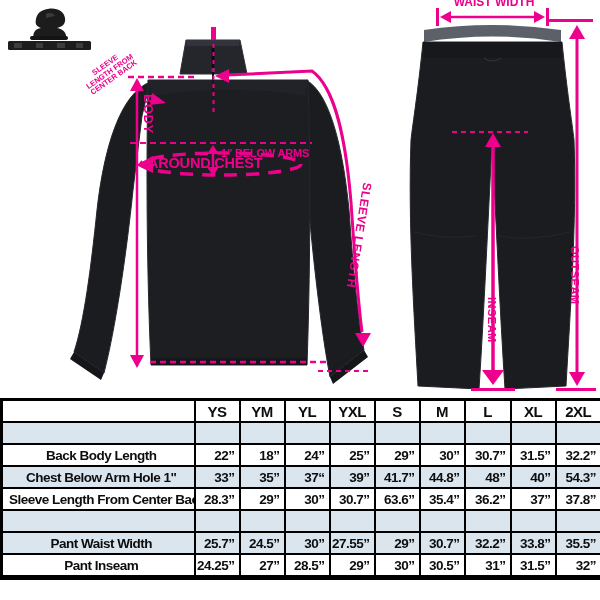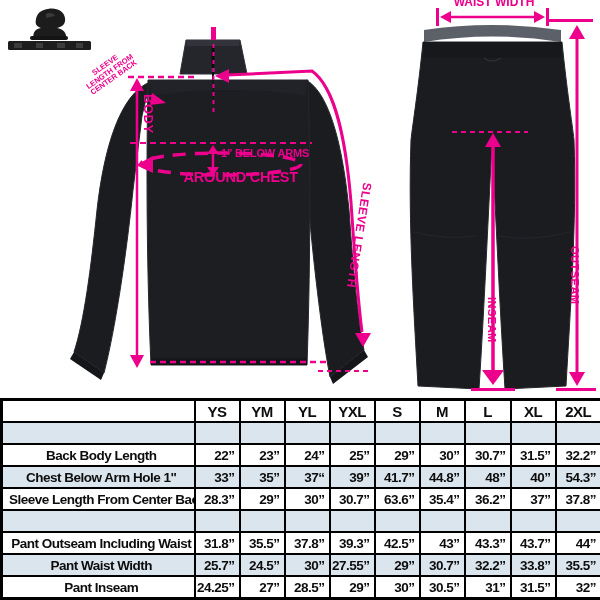--- a/index.html
+++ b/index.html
@@ -4,21 +4,21 @@
 <style>
   html,body{margin:0;padding:0;background:#fff;}
   .stage{position:relative;width:600px;height:600px;background:#fff;overflow:hidden;
          font-family:"Liberation Sans", sans-serif;}
   .diagram-area{position:relative;width:600px;height:398px;overflow:hidden;background:#fff;}
   .diagram-area svg{position:absolute;left:0;top:0;}
   .plabel{position:absolute;color:#EC008C;font-weight:bold;white-space:nowrap;}
   .vert{writing-mode:vertical-rl;text-orientation:sideways;}
   .body-label{left:141px;top:94px;font-size:13px;letter-spacing:.5px;}
   .belowarms-label{left:221px;top:147px;font-size:11px;letter-spacing:-.2px;}
-  .aroundchest-label{left:148px;top:171px;width:150px;text-align:right;
+  .aroundchest-label{left:148px;top:157px;width:150px;text-align:left;
      font-size:14.5px;line-height:13.5px;letter-spacing:-.2px;white-space:normal;}
   .sleevediag-label{left:82px;top:60px;font-size:7.5px;line-height:7.5px;text-align:center;
      transform:rotate(-35deg);transform-origin:center;}
   .sleeveline-label{left:352px;top:182px;font-size:12px;transform:rotate(9deg);letter-spacing:.5px;}
   .waist-label{left:446px;top:-5px;width:96px;text-align:center;font-size:12px;}
   .outseam-label{left:569px;top:246px;font-size:11px;letter-spacing:.5px;}
   .inseam-label{left:486px;top:297px;font-size:11px;letter-spacing:.5px;}
 
   table.size-table{border-collapse:collapse;width:600px;table-layout:fixed;
      margin:0;border:3px solid #000;border-bottom:5px solid #000;}
@@ -184,21 +184,21 @@
           <td class="val"></td>
           <td class="val"></td>
           <td class="val"></td>
           <td class="val"></td>
           <td class="val"></td>
           <td class="val"></td>
     </tr>
     <tr class="white">
       <td class="rowlabel">Back Body Length</td>
       <td class="val">22”</td>
-      <td class="val">23”</td>
+      <td class="val">18”</td>
       <td class="val">24”</td>
       <td class="val">25”</td>
       <td class="val">29”</td>
       <td class="val">30”</td>
       <td class="val">30.7”</td>
       <td class="val">31.5”</td>
       <td class="val">32.2”</td>
     </tr>
     <tr class="blue">
       <td class="rowlabel">Chest Below Arm Hole 1"</td>
@@ -229,32 +229,20 @@
           <td class="val"></td>
           <td class="val"></td>
           <td class="val"></td>
           <td class="val"></td>
           <td class="val"></td>
           <td class="val"></td>
           <td class="val"></td>
           <td class="val"></td>
           <td class="val"></td>
     </tr>
-    <tr class="white">
-      <td class="rowlabel">Pant Outseam Including Waist</td>
-      <td class="val">31.8”</td>
-      <td class="val">35.5”</td>
-      <td class="val">37.8”</td>
-      <td class="val">39.3”</td>
-      <td class="val">42.5”</td>
-      <td class="val">43”</td>
-      <td class="val">43.3”</td>
-      <td class="val">43.7”</td>
-      <td class="val">44”</td>
-    </tr>
     <tr class="blue">
       <td class="rowlabel">Pant Waist Width</td>
       <td class="val">25.7”</td>
       <td class="val">24.5”</td>
       <td class="val">30”</td>
       <td class="val">27.55”</td>
       <td class="val">29”</td>
       <td class="val">30.7”</td>
       <td class="val">32.2”</td>
       <td class="val">33.8”</td>

